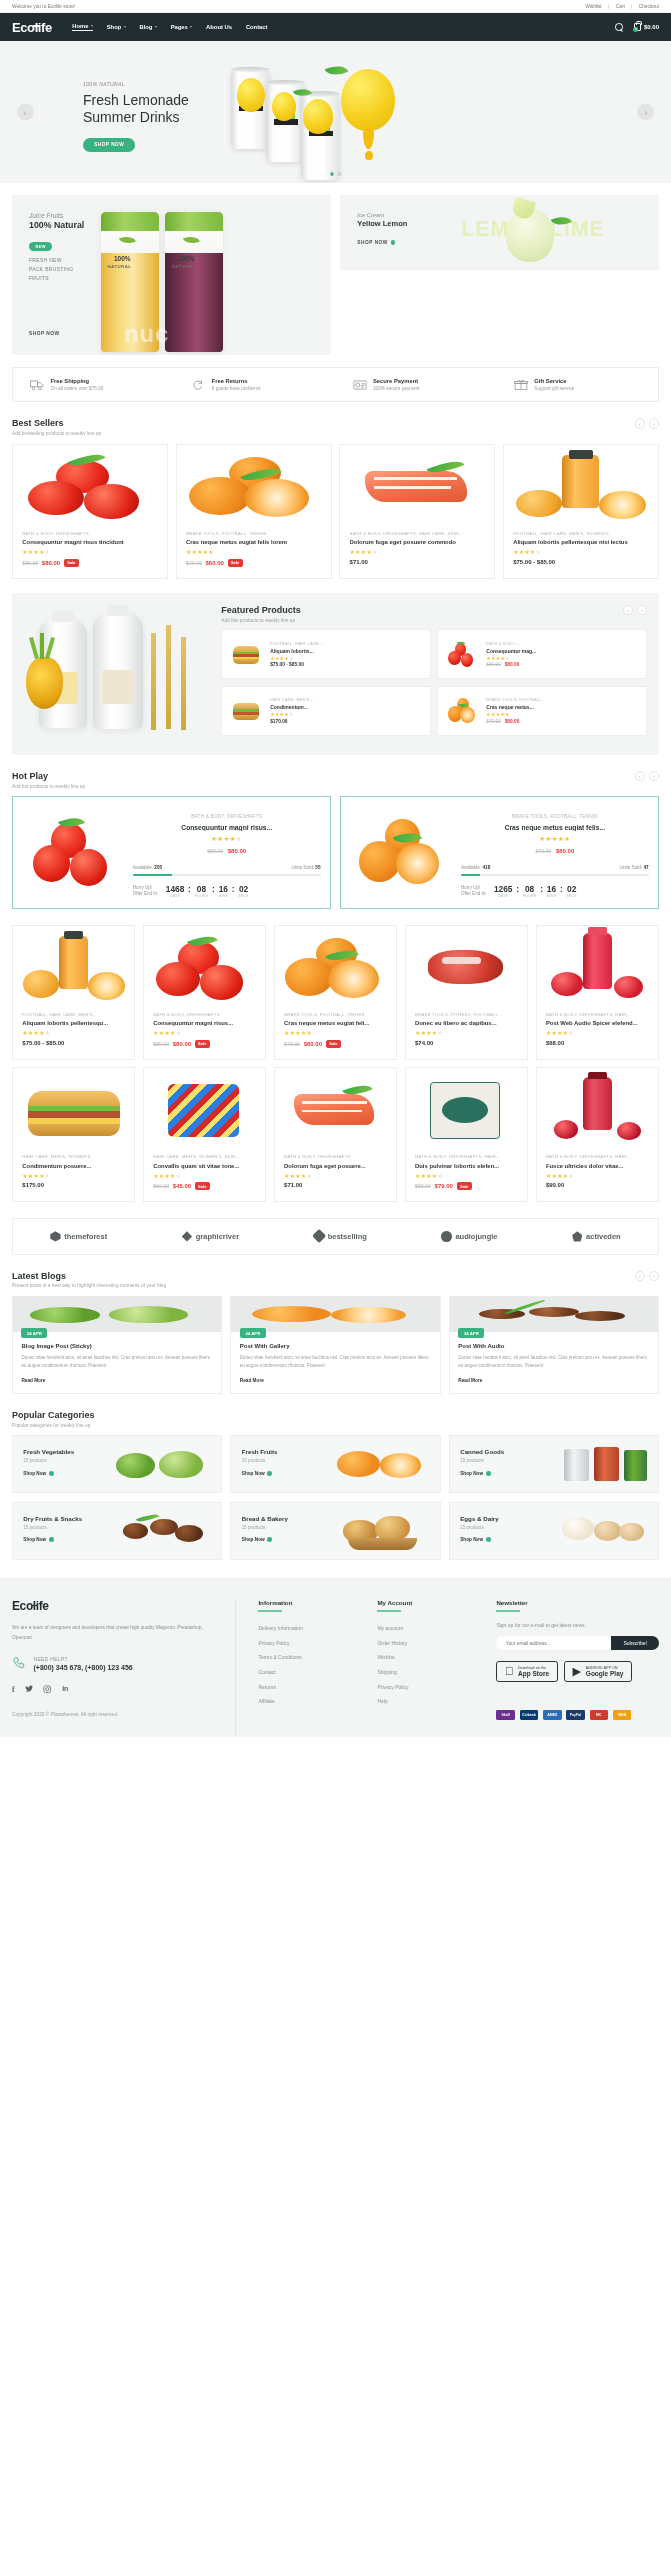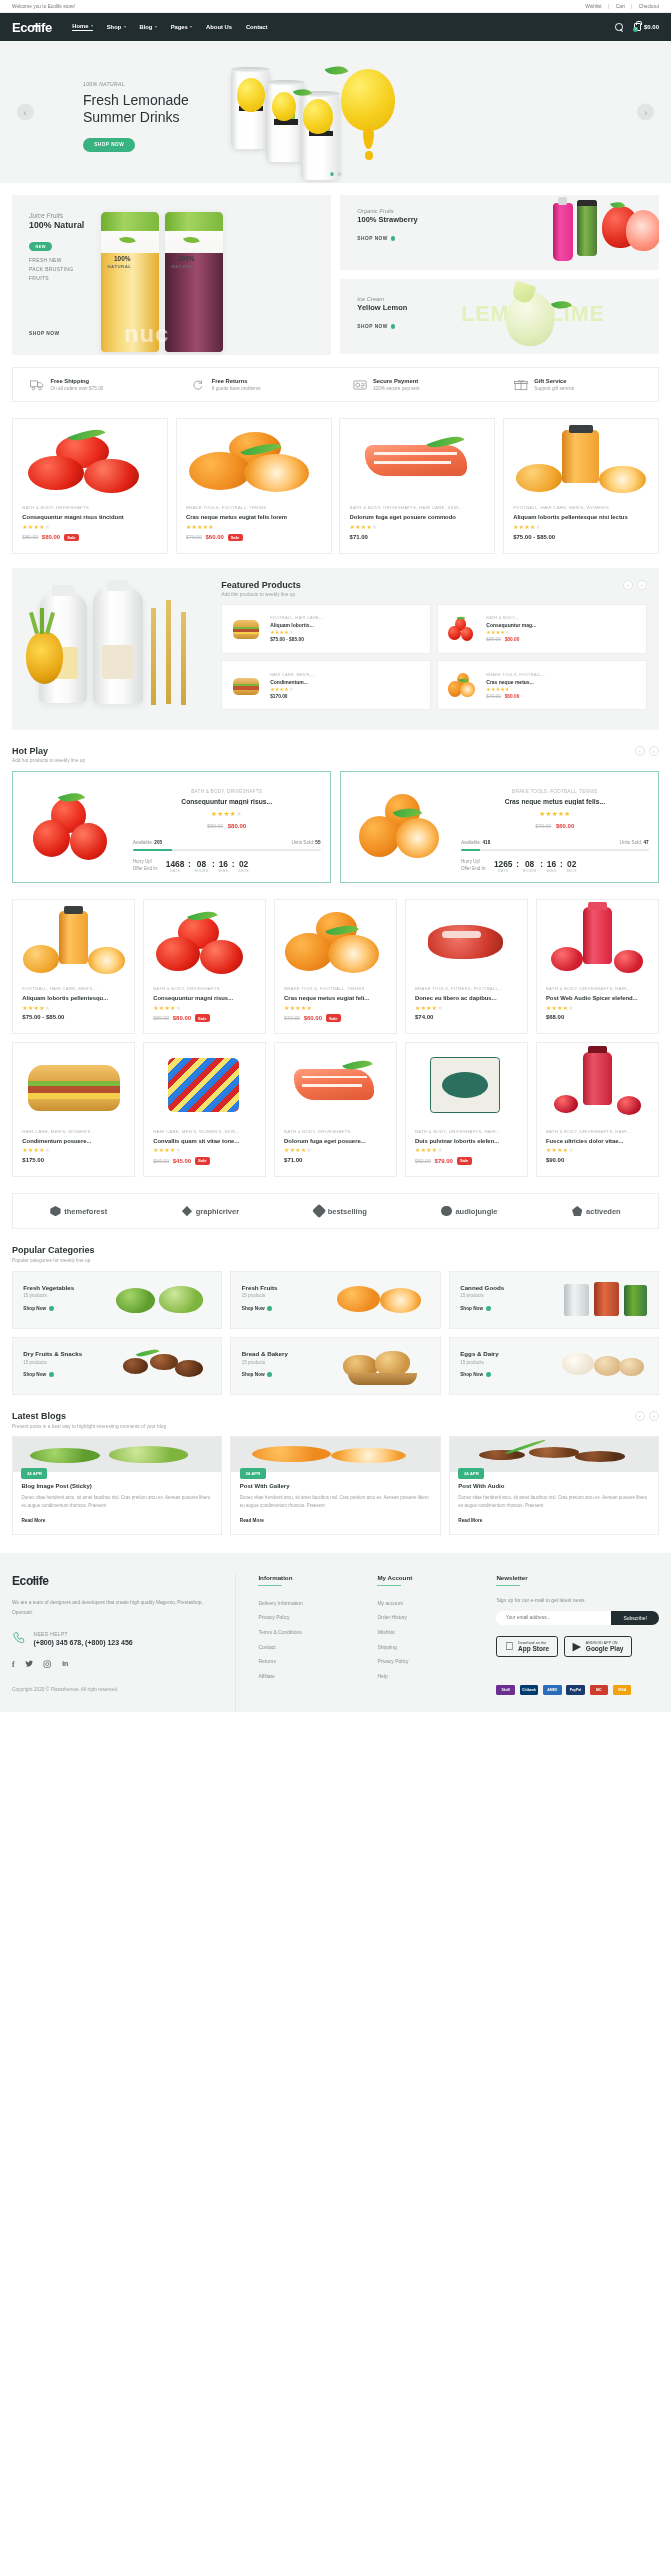--- a/index.html
+++ b/index.html
@@ -328,39 +328,20 @@
           <div style="position:absolute;left:0;top:0;width:100%;height:41px;background:linear-gradient(180deg,#fff,#f7f7f5);border-radius:4.7px 4.7px 0 0;"></div>
           <div style="position:absolute;left:0;top:0;width:100%;height:18.6px;background:linear-gradient(90deg,#6fae2f,#a2d45f 40%,#7cb93c);border-radius:4.7px 4.7px 0 0;"></div>
           <div style="position:absolute;left:13px;top:43px;font-size:6.5px;font-weight:700;color:#3a3a3a;">100%</div>
           <div style="position:absolute;left:6.5px;top:52px;font-size:4.3px;font-weight:700;color:#6b6b6b;letter-spacing:0.5px;">NATURAL</div>
           <div style="position:absolute;left:18.6px;top:24px;width:15px;height:8.4px;border-radius:0 100% 0 100%;background:#7cb93c;transform:rotate(-18deg);"></div>
         </div>
         <div style="position:absolute;left:112px;bottom:7.5px;font-size:24px;font-weight:700;color:rgba(255,255,255,.55);letter-spacing:0.9px;">nuc</div>
       </div>
 
       <div class="promo-col">
-        <div class="promo-sm">
-          <div class="p-pad" style="top:13px;">
-            <div class="p-eyebrow" style="font-size:5.8px;">Organic Fruits</div>
-            <div class="p-title" style="font-size:7.5px;">100% Strawberry</div>
-            <a class="p-shop" href="#" style="margin-top:12px;">
-              <span>SHOP NOW</span>
-              <i class="dot"></i>
-            </a>
-          </div>
-          <div style="position:absolute;right:86px;top:7.5px;width:20.5px;height:58px;border-radius:3.7px 3.7px 5.6px 5.6px;background:linear-gradient(90deg,#c0186f,#f04ba6 35%,#e62f8d);">
-            <div style="position:absolute;left:5.6px;top:-5.6px;width:9.3px;height:8.4px;background:#d7d9da;border-radius:1.9px;"></div>
-          </div>
-          <div style="position:absolute;right:62px;top:4.7px;width:20.5px;height:56px;border-radius:3.7px;background:linear-gradient(90deg,#3f6b2a,#7fb54a 40%,#4e7d33);">
-            <div style="position:absolute;left:0;top:0;width:100%;height:6.5px;background:#2c2c2c;border-radius:2.8px 2.8px 0 0;"></div>
-          </div>
-          <div class="blob" style="right:20.5px;top:11.2px;width:37px;height:42px;background:radial-gradient(circle at 35% 30%,#ff6a5a,#e02b1d 60%,#b5150e);border-radius:50% 50% 45% 45%;"></div>
-          <div class="blob" style="right:-1.9px;top:15px;width:35px;height:41px;background:radial-gradient(circle at 45% 40%,#ffe3dc,#ff9b86 55%,#f26a52);border-radius:50% 50% 45% 45%;"></div>
-          <div class="leaf" style="right:35px;top:5.6px;width:13px;height:7.5px;"></div>
-        </div>
 
         <div class="promo-sm">
           <div class="p-pad" style="top:17px;">
             <div class="p-eyebrow" style="font-size:5.8px;">Ice Cream</div>
             <div class="p-title" style="font-size:7.5px;">Yellow Lemon</div>
             <a class="p-shop" href="#" style="margin-top:12px;">
               <span>SHOP NOW</span>
               <i class="dot"></i>
             </a>
           </div>
@@ -414,20 +395,30 @@
         <path d="M12 4v14M12 4c-2-3-6-2-5 0M12 4c2-3 6-2 5 0" fill="none" stroke="#6b7072" stroke-width="1.3"></path>
       </svg>
       <div>
         <div class="svc-t">Gift Service</div>
         <div class="svc-s">Support gift service</div>
       </div>
     </div>
   </div>
 
   <div class="sec">
+    <div class="sec-head">
+      <div>
+        <div class="sec-title">Best Sellers</div>
+        <div class="sec-sub">Add bestselling products to weekly line up</div>
+      </div>
+      <div class="arrows">
+        <div class="arw">‹</div>
+        <div class="arw">›</div>
+      </div>
+    </div>
     <div class="prow" id="bs-row">
         <div class="pcard">
           <div class="pimg">
             <div class="blob" style="left:28%;top:18%;width:34%;height:38%;background:radial-gradient(circle at 35% 30%,#ff6b52,#e8281a 60%,#b3140c)"></div>
             <div class="blob" style="left:10%;top:42%;width:36%;height:40%;background:radial-gradient(circle at 35% 30%,#ff6b52,#e02315 62%,#a81009)"></div>
             <div class="blob" style="left:46%;top:46%;width:36%;height:40%;background:radial-gradient(circle at 35% 30%,#ff7a62,#e02315 62%,#a81009)"></div>
             <div class="leaf" style="left:36%;top:12%;width:24%;height:12%"></div>
           </div>
           <div class="pinfo">
             <div class="pcat">BATH &amp; BODY, DRIVESHAFTS</div>
@@ -893,20 +884,61 @@
       </div>
       <div class="brand">
         <i class="bi ad"></i>
         <span>activeden</span>
       </div>
     </div>
 
   <div class="sec">
     <div class="sec-head">
       <div>
+        <div class="sec-title">Latest Blogs</div>
+        <div class="sec-sub">Present posts in a best way to highlight interesting moments of your blog</div>
+      </div>
+      <div class="arrows">
+        <div class="arw">‹</div>
+        <div class="arw">›</div>
+      </div>
+    </div>
+    <div class="blogs" id="blogs-row">
+        <div class="blog">
+          <div class="blog-img">
+            <div class="blob" style="left:8%;top:30%;width:34%;height:44%;background:radial-gradient(circle at 35% 30%,#a5d66b,#5f9e2c 65%)"></div>
+            <div class="blob" style="left:46%;top:26%;width:38%;height:48%;background:radial-gradient(circle at 35% 30%,#cfe89a,#7fb53f 65%);border-radius:50% 50% 46% 46%"></div>
+            <div class="blog-date">24 APR</div>
+          </div>
+          <div class="blog-body"><div class="blog-t">Blog Image Post (Sticky)</div><div class="blog-x">Donec vitae hendrerit arcu, sit amet faucibus nisl. Cras pretium arcu ex. Aenean posuere libero eu augue condimentum rhoncus. Praesent</div><a class="blog-m" href="#">Read More</a></div>
+        </div>
+        <div class="blog">
+          <div class="blog-img">
+            <div class="blob" style="left:10%;top:26%;width:38%;height:46%;background:radial-gradient(circle at 35% 30%,#ffc15e,#ef8b1e 65%)"></div>
+            <div class="blob" style="left:48%;top:30%;width:36%;height:44%;background:radial-gradient(circle at 50% 50%,#fff4da,#ffc978 45%,#f29b2a 80%)"></div>
+            <div class="blog-date">24 APR</div>
+          </div>
+          <div class="blog-body"><div class="blog-t">Post With Gallery</div><div class="blog-x">Donec vitae hendrerit arcu, sit amet faucibus nisl. Cras pretium arcu ex. Aenean posuere libero eu augue condimentum rhoncus. Praesent</div><a class="blog-m" href="#">Read More</a></div>
+        </div>
+        <div class="blog">
+          <div class="blog-img">
+            <div class="blob" style="left:14%;top:36%;width:22%;height:28%;background:radial-gradient(circle at 35% 30%,#9a5b33,#5e3318 70%)"></div>
+            <div class="blob" style="left:38%;top:28%;width:24%;height:30%;background:radial-gradient(circle at 35% 30%,#a9663a,#6a3a1b 70%)"></div>
+            <div class="blob" style="left:60%;top:40%;width:24%;height:30%;background:radial-gradient(circle at 35% 30%,#94562f,#572f16 70%)"></div>
+            <div class="leaf" style="left:26%;top:22%;width:20%;height:10%"></div>
+            <div class="blog-date">24 APR</div>
+          </div>
+          <div class="blog-body"><div class="blog-t">Post With Audio</div><div class="blog-x">Donec vitae hendrerit arcu, sit amet faucibus nisl. Cras pretium arcu ex. Aenean posuere libero eu augue condimentum rhoncus. Praesent</div><a class="blog-m" href="#">Read More</a></div>
+        </div>
+      </div>
+  </div>
+
+  <div class="sec">
+    <div class="sec-head">
+      <div>
         <div class="sec-title">Popular Categories</div>
         <div class="sec-sub">Popular categories for weekly line up</div>
       </div>
     </div>
     <div class="cats" id="cats">
         <div class="cat">
           <div class="cat-txt"><div class="cat-t">Fresh Vegetables</div><div class="cat-c">15 products</div><a class="cat-s" href="#">Shop Now<i style="width:4.7px;height:4.7px;border-radius:50%;background:#38b280;display:inline-block"></i></a></div>
           <div style="position:absolute;right:0;top:0;width:55%;height:100%;">
             <div class="blob" style="left:8%;top:30%;width:34%;height:44%;background:radial-gradient(circle at 35% 30%,#a5d66b,#5f9e2c 65%)"></div>
             <div class="blob" style="left:46%;top:26%;width:38%;height:48%;background:radial-gradient(circle at 35% 30%,#cfe89a,#7fb53f 65%);border-radius:50% 50% 46% 46%"></div>
@@ -944,61 +976,20 @@
             <div style="position:absolute;left:20%;top:62%;width:60%;height:22%;background:linear-gradient(180deg,#cb9a55,#9c6d2d);border-radius:0 0 11.2px 11.2px"></div>
           </div>
         </div>
         <div class="cat">
           <div class="cat-txt"><div class="cat-t">Eggs &amp; Dairy</div><div class="cat-c">15 products</div><a class="cat-s" href="#">Shop Now<i style="width:4.7px;height:4.7px;border-radius:50%;background:#38b280;display:inline-block"></i></a></div>
           <div style="position:absolute;right:0;top:0;width:55%;height:100%;">
             <div class="blob" style="left:16%;top:26%;width:28%;height:40%;background:radial-gradient(circle at 38% 30%,#fffdf6,#ece2cf 70%);border-radius:46% 46% 50% 50%"></div>
             <div class="blob" style="left:44%;top:32%;width:24%;height:36%;background:radial-gradient(circle at 38% 30%,#f6dfbc,#d9b883 70%);border-radius:46% 46% 50% 50%"></div>
             <div class="blob" style="left:66%;top:36%;width:22%;height:32%;background:radial-gradient(circle at 38% 30%,#f6dfbc,#d9b883 70%);border-radius:46% 46% 50% 50%"></div>
           </div>
-        </div>
-      </div>
-  </div>
-
-  <div class="sec">
-    <div class="sec-head">
-      <div>
-        <div class="sec-title">Latest Blogs</div>
-        <div class="sec-sub">Present posts in a best way to highlight interesting moments of your blog</div>
-      </div>
-      <div class="arrows">
-        <div class="arw">‹</div>
-        <div class="arw">›</div>
-      </div>
-    </div>
-    <div class="blogs" id="blogs-row">
-        <div class="blog">
-          <div class="blog-img">
-            <div class="blob" style="left:8%;top:30%;width:34%;height:44%;background:radial-gradient(circle at 35% 30%,#a5d66b,#5f9e2c 65%)"></div>
-            <div class="blob" style="left:46%;top:26%;width:38%;height:48%;background:radial-gradient(circle at 35% 30%,#cfe89a,#7fb53f 65%);border-radius:50% 50% 46% 46%"></div>
-            <div class="blog-date">24 APR</div>
-          </div>
-          <div class="blog-body"><div class="blog-t">Blog Image Post (Sticky)</div><div class="blog-x">Donec vitae hendrerit arcu, sit amet faucibus nisl. Cras pretium arcu ex. Aenean posuere libero eu augue condimentum rhoncus. Praesent</div><a class="blog-m" href="#">Read More</a></div>
-        </div>
-        <div class="blog">
-          <div class="blog-img">
-            <div class="blob" style="left:10%;top:26%;width:38%;height:46%;background:radial-gradient(circle at 35% 30%,#ffc15e,#ef8b1e 65%)"></div>
-            <div class="blob" style="left:48%;top:30%;width:36%;height:44%;background:radial-gradient(circle at 50% 50%,#fff4da,#ffc978 45%,#f29b2a 80%)"></div>
-            <div class="blog-date">24 APR</div>
-          </div>
-          <div class="blog-body"><div class="blog-t">Post With Gallery</div><div class="blog-x">Donec vitae hendrerit arcu, sit amet faucibus nisl. Cras pretium arcu ex. Aenean posuere libero eu augue condimentum rhoncus. Praesent</div><a class="blog-m" href="#">Read More</a></div>
-        </div>
-        <div class="blog">
-          <div class="blog-img">
-            <div class="blob" style="left:14%;top:36%;width:22%;height:28%;background:radial-gradient(circle at 35% 30%,#9a5b33,#5e3318 70%)"></div>
-            <div class="blob" style="left:38%;top:28%;width:24%;height:30%;background:radial-gradient(circle at 35% 30%,#a9663a,#6a3a1b 70%)"></div>
-            <div class="blob" style="left:60%;top:40%;width:24%;height:30%;background:radial-gradient(circle at 35% 30%,#94562f,#572f16 70%)"></div>
-            <div class="leaf" style="left:26%;top:22%;width:20%;height:10%"></div>
-            <div class="blog-date">24 APR</div>
-          </div>
-          <div class="blog-body"><div class="blog-t">Post With Audio</div><div class="blog-x">Donec vitae hendrerit arcu, sit amet faucibus nisl. Cras pretium arcu ex. Aenean posuere libero eu augue condimentum rhoncus. Praesent</div><a class="blog-m" href="#">Read More</a></div>
         </div>
       </div>
   </div>
 
 </div>
 
 <footer>
   <div class="wrap">
     <div class="fcols">
       <div class="fc-about">

